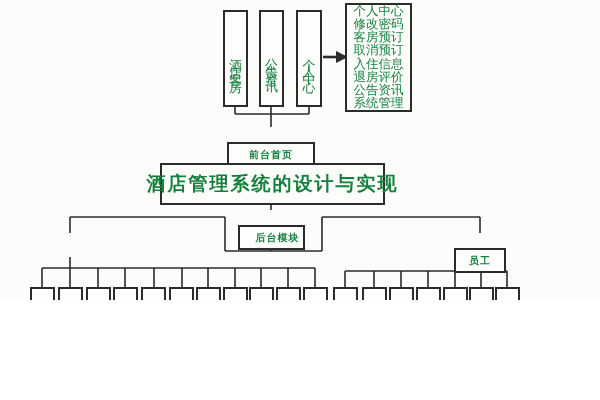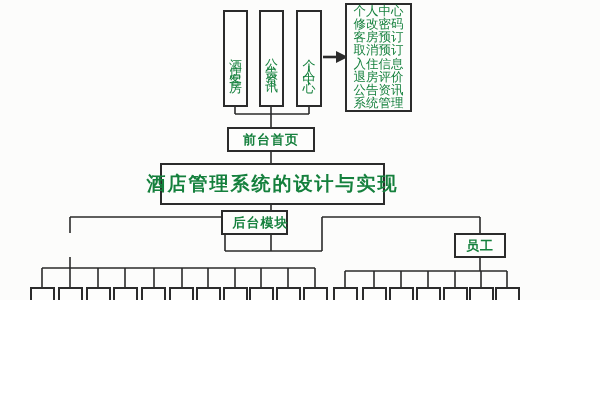--- a/index.html
+++ b/index.html
@@ -11,21 +11,21 @@
   .connectors{position:absolute;left:0;top:0;width:600px;height:400px;}
   .box{
     position:absolute;box-sizing:border-box;border:2px solid #2b2b2b;background:#fdfdfc;
     display:flex;align-items:center;justify-content:center;
   }
   .vtext{
     writing-mode:vertical-rl;text-orientation:upright;
     font-size:13px;letter-spacing:7px;line-height:1;
     padding-top:6px;
   }
-  .hlabel{font-weight:bold;font-size:13px;letter-spacing:1px;white-space:nowrap;}
+  .hlabel{font-weight:bold;font-size:10px;letter-spacing:1px;white-space:nowrap;margin-top:15px;}
   .title-box{font-weight:bold;font-size:19px;letter-spacing:2px;white-space:nowrap;text-align:center;}
   .detail-box{
     flex-direction:column;align-items:center;justify-content:center;
     font-size:12.5px;line-height:13.2px;text-align:center;
   }
   .detail-box span{display:block;white-space:nowrap;}
 </style>
 </head>
 <body>
 
@@ -59,21 +59,21 @@
     <span>入住信息</span>
     <span>退房评价</span>
     <span>公告资讯</span>
     <span>系统管理</span>
   </div>
 
   <div class="box hlabel" style="left:227px;top:127px;width:88px;height:25px;">前台首页</div>
 
   <div class="box title-box" style="left:160px;top:163px;width:225px;height:42px;">酒店管理系统的设计与实现</div>
 
-  <div class="box hlabel" style="left:221px;top:210px;width:67px;height:25px;padding-left:12px;">后台模块</div>
+  <div class="box hlabel" style="left:238px;top:210px;width:67px;height:25px;padding-left:12px;">后台模块</div>
 
   <div class="box hlabel" style="left:454px;top:233px;width:52px;height:25px;">员工</div>
 
   <div class="box vtext leaf" style="left:30px;top:287px;width:25px;height:105px;">系统首页</div>
   <div class="box vtext leaf" style="left:58px;top:287px;width:25px;height:105px;">个人中心</div>
   <div class="box vtext leaf" style="left:86px;top:287px;width:25px;height:105px;">员工</div>
   <div class="box vtext leaf" style="left:113px;top:287px;width:25px;height:105px;">用户</div>
   <div class="box vtext leaf" style="left:141px;top:287px;width:25px;height:105px;">酒店客房</div>
   <div class="box vtext leaf" style="left:169px;top:287px;width:25px;height:105px;">客房预订</div>
   <div class="box vtext leaf" style="left:196px;top:287px;width:25px;height:105px;">取消预订</div>

